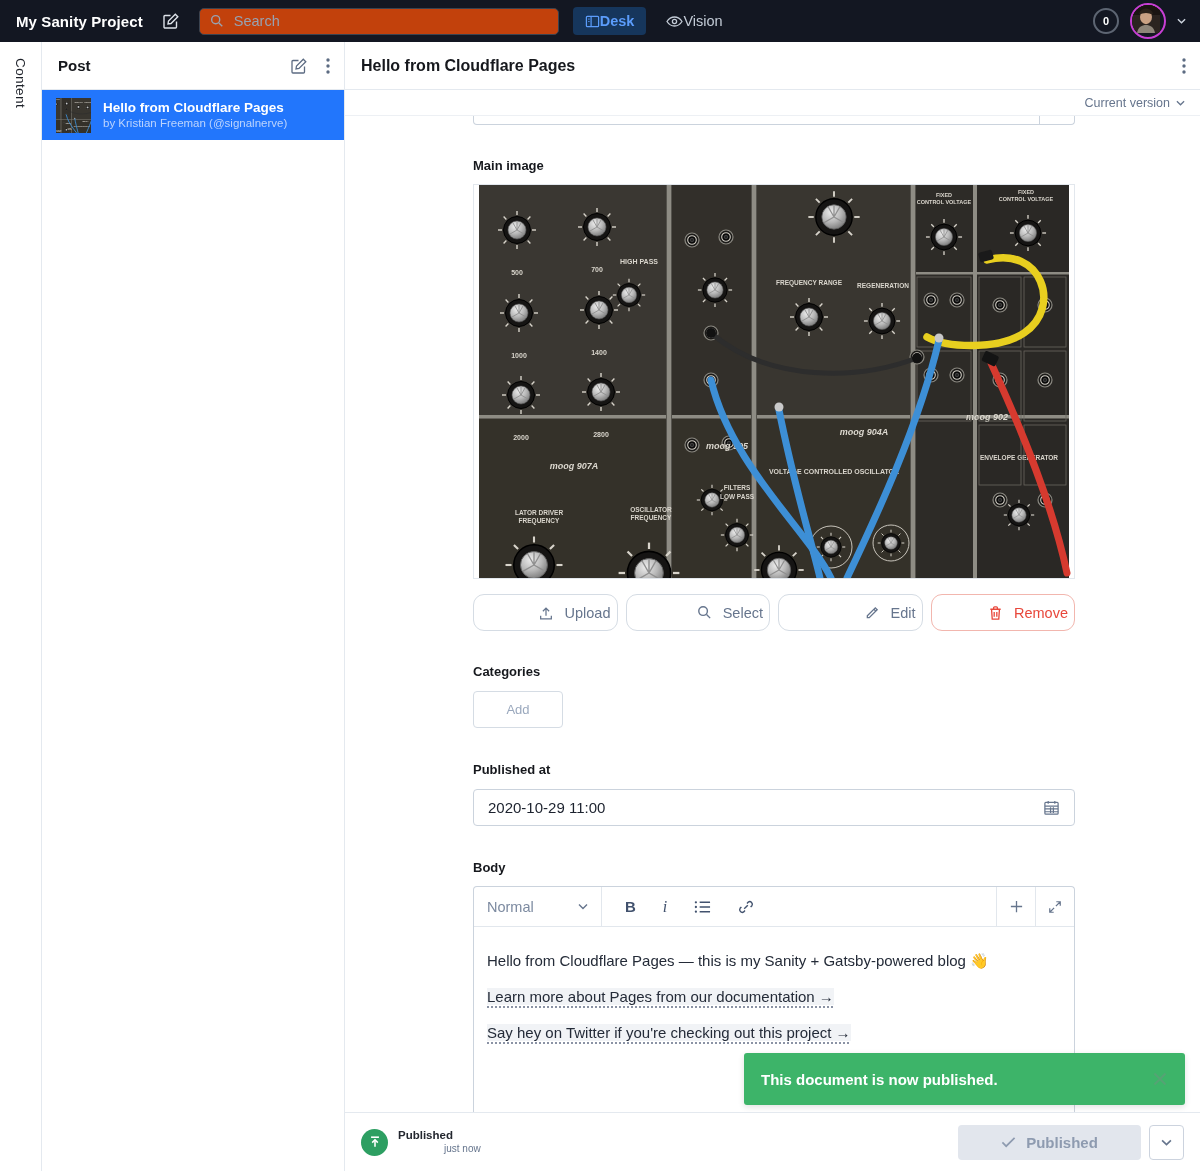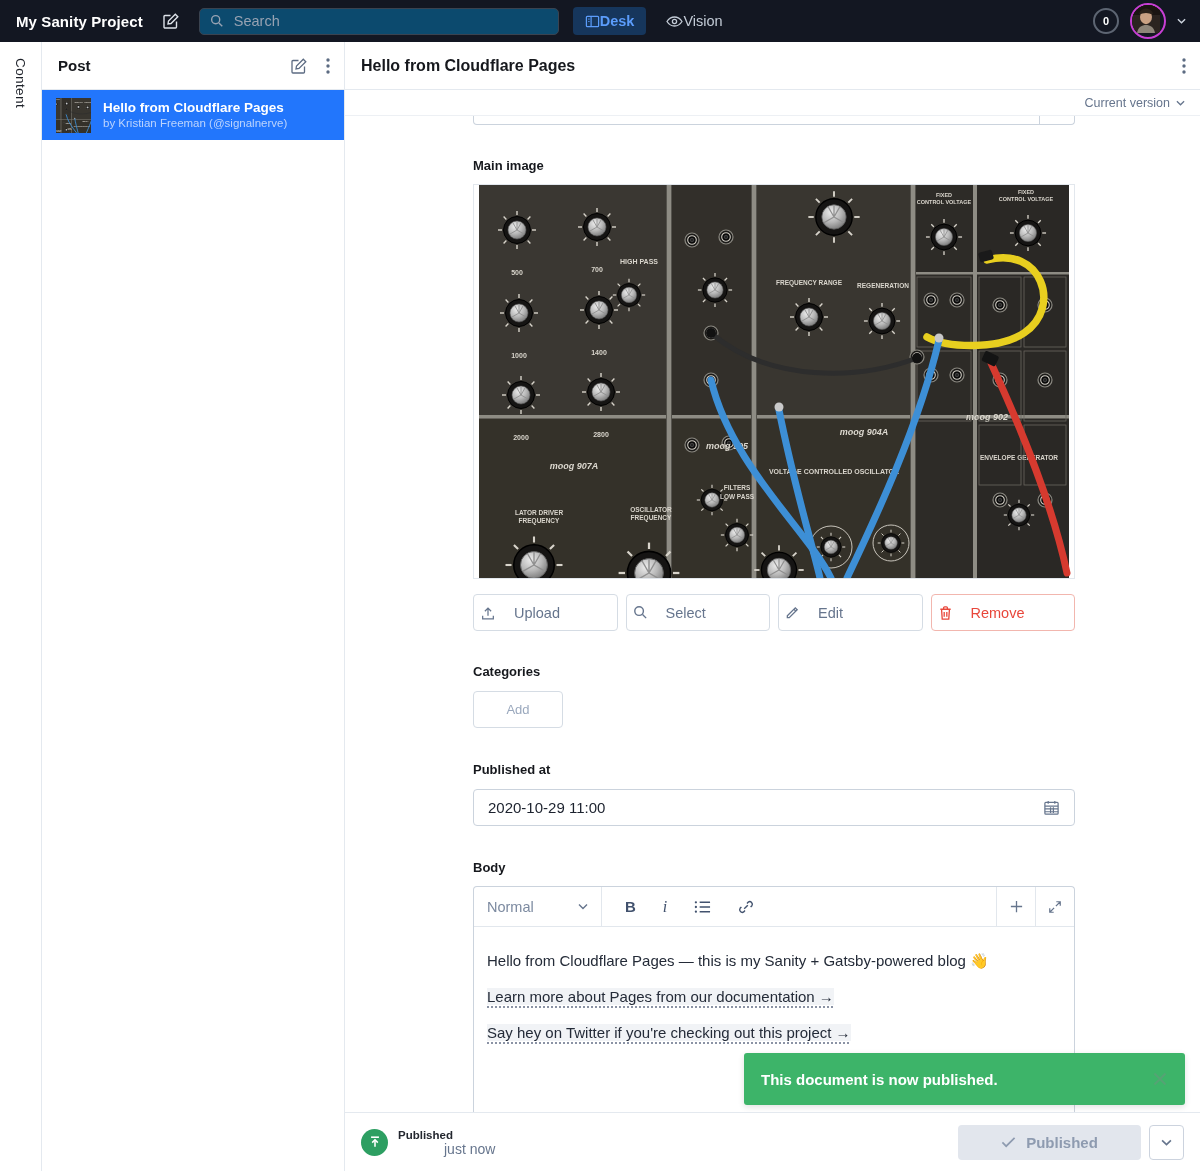--- a/index.html
+++ b/index.html
@@ -5,21 +5,21 @@
   html,body{margin:0;padding:0;background:#fff;}
   .stage{width:1200px;height:1171px;position:relative;overflow:hidden;
          font-family:"Liberation Sans",sans-serif;background:#fff;color:#1c222e;}
   svg{display:block;}
 
   
   .topbar{height:42px;background:#131722;display:flex;align-items:center;padding:0 14px 0 16px;box-sizing:border-box;}
   .brand{color:#fff;font-size:15px;font-weight:700;letter-spacing:.1px;}
   .icon-btn{display:flex;align-items:center;justify-content:center;background:none;border:none;cursor:pointer;padding:0;}
   .tb-compose{margin-left:19px;color:#dde2e9;}
-  .searchbox{margin-left:19px;width:360px;height:27px;background:#0c4a6e;border:1px solid #3a4350;border-radius:5px;
+  .searchbox{margin-left:19px;width:360px;height:27px;background:#c2410c;border:1px solid #3a4350;border-radius:5px;
              display:flex;align-items:center;padding:0 10px;box-sizing:border-box;color:#98a3b3;}
   .searchbox input{background:transparent;border:none;outline:none;color:#c6cdd8;font-size:14.5px;margin-left:8px;width:280px;
                    font-family:"Liberation Sans",sans-serif;}
   .searchbox input::placeholder{color:#97a2b2;}
   .tab{display:flex;align-items:center;gap:0;height:28px;padding:0 12px;border-radius:4px;font-size:14.5px;cursor:pointer;}
   .tab-desk{margin-left:14px;background:#16365c;color:#5b9cfb;font-weight:600;}
   .tab-vision{margin-left:8px;color:#c3cbd6;}
   .tb-right{margin-left:auto;display:flex;align-items:center;gap:11px;}
   .zero-badge{width:22px;height:22px;border-radius:50%;border:2px solid #5d6572;color:#fff;font-size:11px;font-weight:700;
               display:flex;align-items:center;justify-content:center;}
@@ -51,22 +51,22 @@
   .form-area{position:relative;height:996px;overflow:hidden;}
   .form-col{width:602px;margin-left:128px;box-sizing:border-box;}
   .top-sliver{height:8px;border:1px solid #cbd3dd;border-top:none;border-radius:0 0 4px 4px;position:relative;}
   .top-sliver::before{content:"";position:absolute;right:34px;top:0;bottom:0;border-left:1px solid #cbd3dd;}
   .f-label{margin-top:33px;font-size:13px;font-weight:700;color:#16181d;line-height:15px;}
   .f-label.lbl-cat{margin-top:33px;}
   .f-label.lbl-pub{margin-top:34px;}
   .f-label.lbl-body{margin-top:34px;}
   .image-box{margin-top:11px;border:1px solid #e2e7ed;line-height:0;box-sizing:border-box;}
   .img-btns{display:grid;grid-template-columns:1fr 1fr 1fr 1fr;gap:8px;margin-top:15px;}
-  .btn{height:37px;border:1px solid #d5dce4;border-radius:4px;background:#fff;color:#66758d;font-size:14.5px;
-       display:flex;align-items:center;justify-content:flex-start;gap:18px;cursor:pointer;font-family:"Liberation Sans",sans-serif;}
+  .btn{height:37px;border:1px solid #d5dce4;border-radius:11px;background:#fff;color:#66758d;font-size:14.5px;
+       display:flex;align-items:center;justify-content:flex-end;gap:11px;cursor:pointer;font-family:"Liberation Sans",sans-serif;}
   .btn.danger{border-color:#f2b6ae;color:#e8473b;}
   .btn-add{margin-top:12px;width:90px;height:37px;border:1px solid #d5dce4;border-radius:4px;background:#fff;
            color:#9aa8bd;font-size:13px;display:flex;align-items:center;justify-content:center;cursor:pointer;}
   .input-row{margin-top:12px;height:37px;border:1px solid #cbd3dd;border-radius:4px;display:flex;align-items:center;
              padding:0 14px;box-sizing:border-box;font-size:15px;color:#1c222e;}
   .input-row .cal{margin-left:auto;color:#66758d;cursor:pointer;}
 
   .editor-box{margin-top:11px;border:1px solid #cbd3dd;border-bottom:none;border-radius:4px 4px 0 0;height:227px;
               box-sizing:border-box;overflow:hidden;}
   .ed-toolbar{height:40px;box-sizing:border-box;border-bottom:1px solid #e2e7ed;display:flex;align-items:stretch;}
@@ -86,21 +86,21 @@
   .toast{position:absolute;right:15px;bottom:7px;width:441px;height:52px;background:#3db469;border-radius:3px;
          display:flex;align-items:center;padding:0 17px;box-sizing:border-box;color:#fff;font-size:15px;font-weight:700;
          box-shadow:0 2px 6px rgba(0,0,0,.12);}
   .toast-close{margin-left:auto;color:#56a374;cursor:pointer;}
 
   
   .footer{height:59px;box-sizing:border-box;border-top:1px solid #e4e9ef;display:flex;align-items:center;padding:0 16px;}
   .pub-circle{width:27px;height:27px;border-radius:50%;background:#2d9f62;display:flex;align-items:center;justify-content:center;flex:none;}
   .pub-text{margin-left:10px;}
   .pub-title{font-size:11.5px;font-weight:700;color:#23272f;line-height:14px;}
-  .pub-time{font-size:14px;color:#66758d;line-height:14px;padding-left:46px;}
+  .pub-time{font-size:10px;color:#66758d;line-height:14px;padding-left:46px;}
   .footer-right{margin-left:auto;display:flex;align-items:center;gap:8px;}
   .published-btn{width:183px;height:35px;background:#e2e6ed;border:none;border-radius:4px;color:#8e9bb0;font-size:15px;
                  font-weight:600;display:flex;align-items:center;justify-content:center;gap:10px;cursor:default;
                  font-family:"Liberation Sans",sans-serif;}
   .caret-btn{width:35px;height:35px;background:#fff;border:1px solid #ccd3de;border-radius:4px;color:#66758d;
              display:flex;align-items:center;justify-content:center;cursor:pointer;}
 </style>
 </head>
 <body>
 

